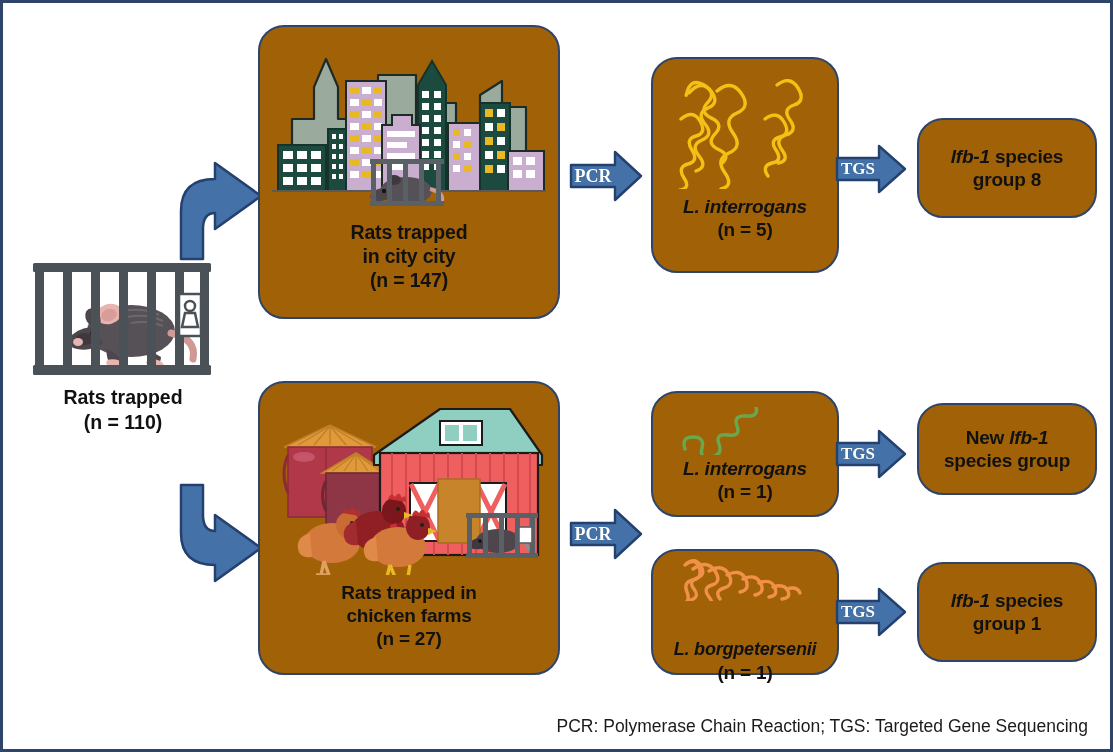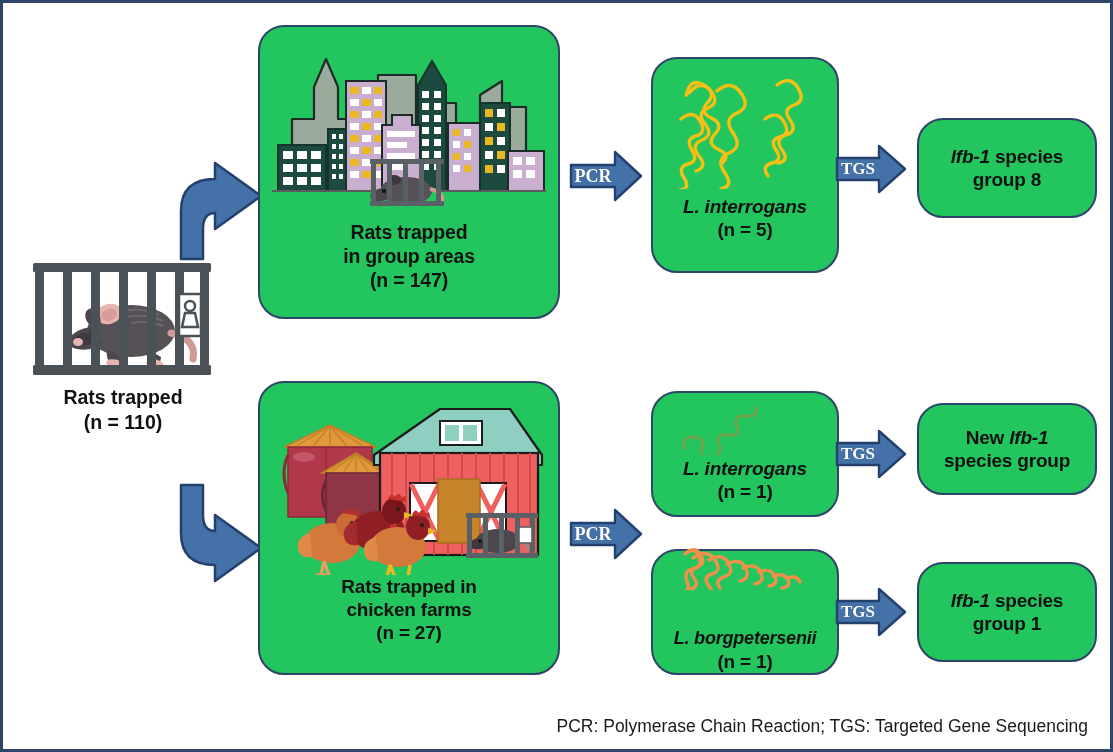--- a/index.html
+++ b/index.html
@@ -13,21 +13,21 @@
     box-sizing:border-box;
     overflow:hidden;
   }
 
   
   .node{
     position:absolute;
     box-sizing:border-box;
     border:2.5px solid #2e4468;
     border-radius:26px;
-    background:#22c55e;
+    background:#a16207;
     display:flex;
     flex-direction:column;
     align-items:center;
     justify-content:flex-start;
   }
   .node .caption{
     text-align:center;
     font-weight:bold;
     color:#111111;
     line-height:1.22;
@@ -309,21 +309,21 @@
             <rect x="117" y="121" width="5" height="40"></rect>
             <rect x="133" y="121" width="5" height="40"></rect>
             <rect x="149" y="121" width="5" height="40"></rect>
             <rect x="166" y="121" width="5" height="40"></rect>
           </g>
         </g>
       </svg>
     </div>
     <div class="caption cap-lg" style="margin-top:10px;">
       <div>Rats trapped</div>
-      <div>in group areas</div>
+      <div>in city city</div>
       <div>(n = 147)</div>
     </div>
   </div>
 
   <div class="node" id="node-farm" style="left:255px;top:378px;width:302px;height:294px;">
     <div class="art" id="farm-art">
       <svg viewBox="0 0 278 180" width="278" height="180">
 
         <g>
           <path d="M14 52 L60 30 L106 52 Z" fill="#e09a39" stroke="#c07f2a" stroke-width="1.5"></path>
@@ -429,21 +429,21 @@
           <ellipse cx="148" cy="132" rx="12" ry="13" fill="#8f1f24"></ellipse>
           <path d="M142 120 q3 -8 7 -2 q4 -7 7 1 q4 -5 4 4 z" fill="#c8302f"></path>
           <path d="M158 133 l9 3 l-9 4 z" fill="#e8b923"></path>
           <circle cx="152" cy="130" r="2" fill="#221"></circle>
           <path d="M120 170 l-3 12 M120 170 l5 12" stroke="#e8b923" stroke-width="3.4" fill="none"></path>
           <path d="M112 182 h14" stroke="#e8b923" stroke-width="3.4"></path>
           <path d="M140 170 l-2 12" stroke="#e8b923" stroke-width="3.4"></path>
         </g>
       </svg>
     </div>
-    <div class="caption cap-md" style="">
+    <div class="caption cap-md" style="margin-top:6px;">
       <div>Rats trapped in</div>
       <div>chicken farms</div>
       <div>(n = 27)</div>
     </div>
   </div>
 
   <div class="blockarrow" style="left:566px;top:146px;width:74px;height:54px;">
     <svg width="74" height="54" viewBox="0 0 74 54">
       <path d="M2 16 L46 16 L46 3 L72 27 L46 51 L46 38 L2 38 Z" fill="#4472a8" stroke="#24406e" stroke-width="2.4" stroke-linejoin="round"></path>
     </svg>
@@ -520,21 +520,21 @@
 
   <div class="node" style="left:914px;top:400px;width:180px;height:92px;justify-content:center;">
     <div class="caption cap-sm">
       <div>
         <span>New </span><span class="ital">lfb-1</span>
       </div>
       <div>species group</div>
     </div>
   </div>
 
-  <div class="node" style="left:648px;top:546px;width:188px;height:126px;justify-content:flex-end;gap:36px;">
+  <div class="node" style="left:648px;top:546px;width:188px;height:126px;justify-content:space-between;gap:36px;">
     <div style="margin-top:2px;">
       <svg class="spiro" width="140" height="48" viewBox="0 0 140 48">
         <g fill="none" stroke="#f19149" stroke-width="3.4" stroke-linecap="round">
           <path d="M8 12 q10 -8 14 2 q4 11 -6 13 q-10 2 -6 12 q4 10 -5 12 q-10 2 -5 11" transform="translate(2,0)"></path>
           <path d="M12 10 q8 -6 14 3 q5 9 -4 12 q-9 3 -3 11 q6 8 -3 11 q-9 3 -3 10"></path>
           <path d="M18 16 q14 -10 22 2 q7 11 -3 14 q-10 3 -3 12 q7 9 -3 12"></path>
           <path d="M34 18 q14 -8 20 4 q5 10 -5 13 q-10 3 -4 11"></path>
           <path d="M52 22 q14 -7 19 5 q4 10 -6 12"></path>
           <path d="M68 26 q13 -6 18 5 q4 9 -6 11"></path>
           <path d="M84 30 q12 -5 16 5 q3 8 -6 9"></path>

